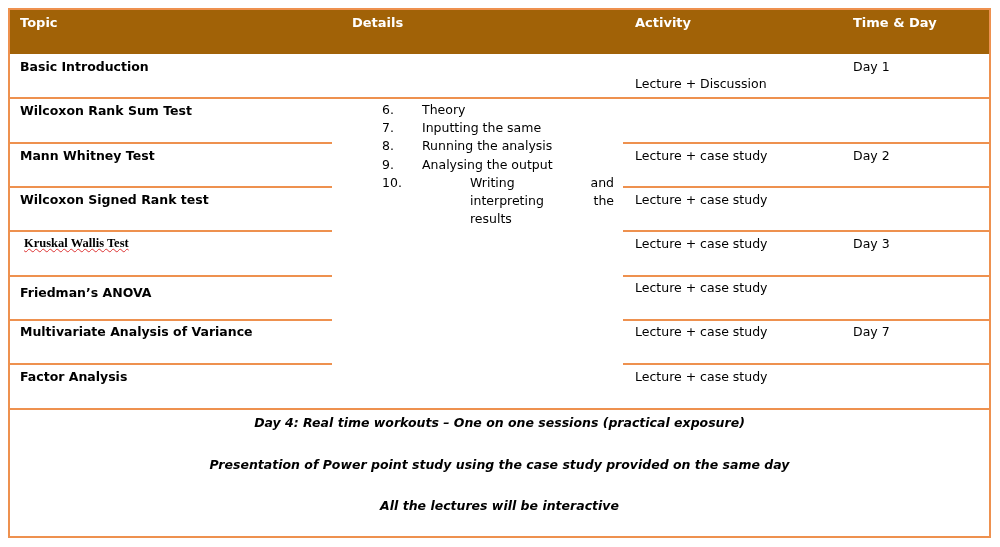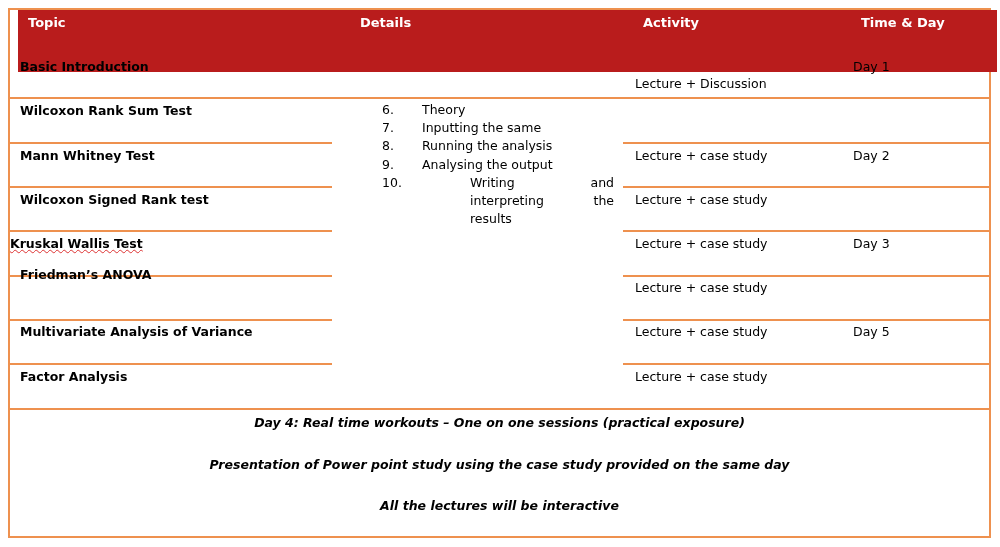--- a/index.html
+++ b/index.html
@@ -1,20 +1,20 @@
 <!DOCTYPE html>
 <html><head>
 <meta charset="utf-8">
 <style>
   html, body { margin:0; padding:0; background:#ffffff; }
   body { width:1000px; height:547px; position:relative; overflow:hidden;
          font-family:"DejaVu Sans", "Liberation Sans", sans-serif; color:#000; }
   .table { position:absolute; left:8px; top:8px; width:983px; height:530px;
            border:2px solid #ee914f; box-sizing:border-box; }
-  .header { position:absolute; left:8px; top:0; width:100%; height:62px; background:#b91c1c; }
+  .header { position:absolute; left:0; top:0; width:100%; height:44px; background:#a16207; }
   .hcell { position:absolute; top:5px; color:#fff; font-weight:bold; font-size:13px; }
   .cell { position:absolute; font-size:12.5px; white-space:nowrap; }
   .topic { font-weight:bold; }
   .hline { position:absolute; height:2px; background:#ee914f; }
   .details-list { position:absolute; left:380px; top:92px; width:232px; font-size:12.5px; line-height:18.2px; }
   .details-list .li { position:relative; padding-left:40px; }
   .details-list .num { position:absolute; left:0; top:0; }
   .details-list .txt { display:block; text-align:justify; text-align-last:left; }
   .footer-line { position:absolute; left:0; width:100%; text-align:center; font-style:italic; font-weight:bold; font-size:12.5px; }
 </style>
@@ -44,35 +44,35 @@
   <div class="cell" style="left:843px;top:138px">Day 2</div>
   <div class="hline" style="left:0;width:322px;top:176px"></div>
   <div class="hline" style="left:613px;width:368px;top:176px"></div>
 
   <div class="cell topic" style="left:10px;top:182px">Wilcoxon Signed Rank test</div>
   <div class="cell" style="left:625px;top:182px">Lecture + case study</div>
   <div class="cell" style="left:843px;top:182px"></div>
   <div class="hline" style="left:0;width:322px;top:220px"></div>
   <div class="hline" style="left:613px;width:368px;top:220px"></div>
 
-  <div class="cell topic" style="left:0;top:226px;text-decoration:underline wavy #d33;text-decoration-thickness:1px;">Kruskal Wallis Test</div>
+  <div class="cell topic" style="left:14px;top:226px;text-decoration:underline wavy #d33;text-decoration-thickness:1px;font-family:Liberation Serif, serif;">Kruskal Wallis Test</div>
   <div class="cell" style="left:625px;top:226px">Lecture + case study</div>
   <div class="cell" style="left:843px;top:226px">Day 3</div>
   <div class="hline" style="left:0;width:322px;top:265px"></div>
   <div class="hline" style="left:613px;width:368px;top:265px"></div>
 
-  <div class="cell topic" style="left:10px;top:257px">Friedman’s ANOVA</div>
+  <div class="cell topic" style="left:10px;top:275px">Friedman’s ANOVA</div>
   <div class="cell" style="left:625px;top:270px">Lecture + case study</div>
   <div class="cell" style="left:843px;top:270px"></div>
   <div class="hline" style="left:0;width:322px;top:309px"></div>
   <div class="hline" style="left:613px;width:368px;top:309px"></div>
 
   <div class="cell topic" style="left:10px;top:314px">Multivariate Analysis of Variance</div>
   <div class="cell" style="left:625px;top:314px">Lecture + case study</div>
-  <div class="cell" style="left:843px;top:314px">Day 5</div>
+  <div class="cell" style="left:843px;top:314px">Day 7</div>
   <div class="hline" style="left:0;width:322px;top:353px"></div>
   <div class="hline" style="left:613px;width:368px;top:353px"></div>
 
   <div class="cell topic" style="left:10px;top:359px">Factor Analysis</div>
   <div class="cell" style="left:625px;top:359px">Lecture + case study</div>
   <div class="cell" style="left:843px;top:359px"></div>
   <div class="hline" style="left:0;width:100%;top:398px"></div>
 
   <div class="details-list" style="left:372px;top:91px">
     <div class="li">

